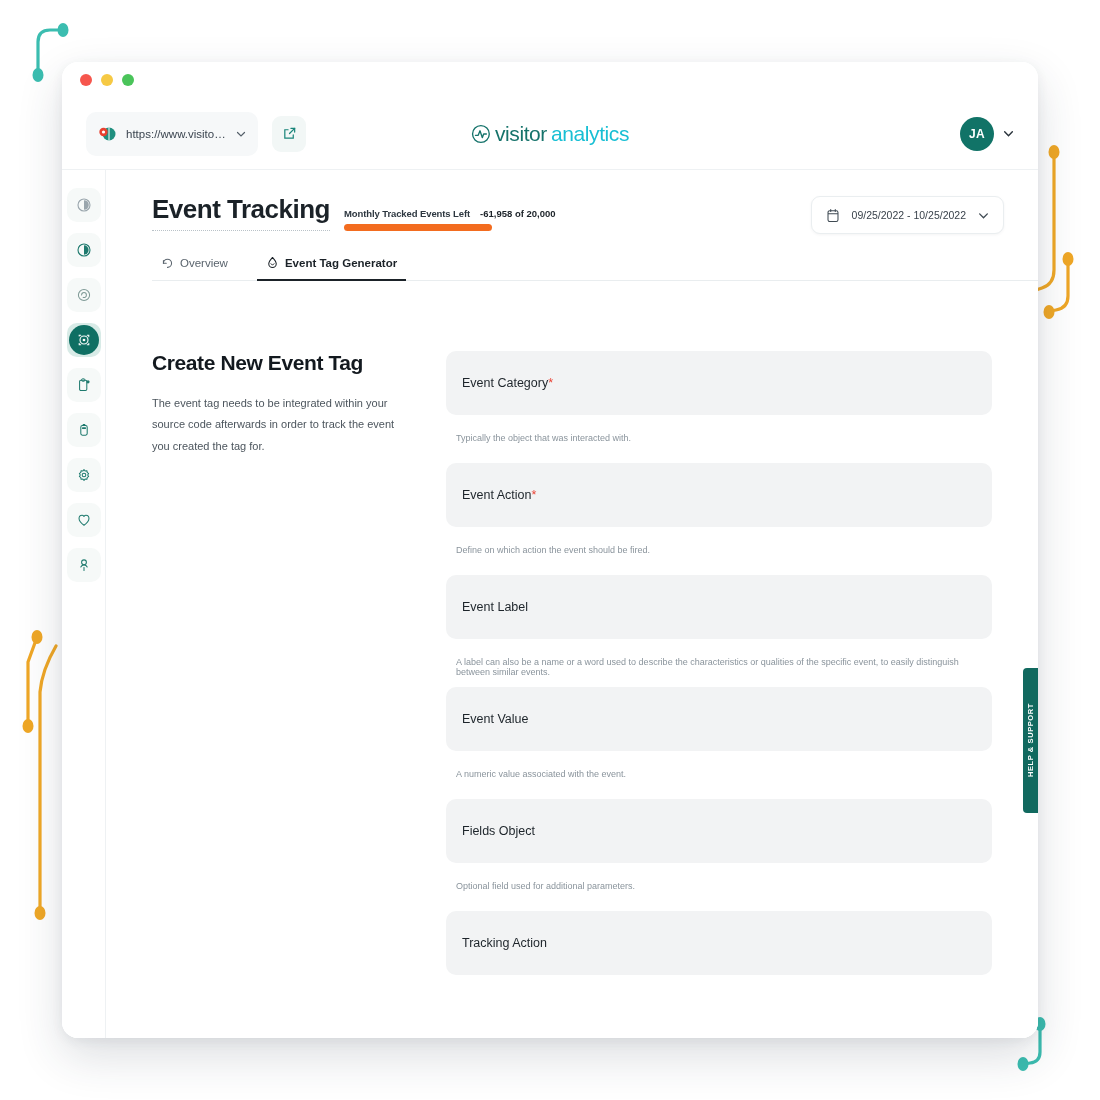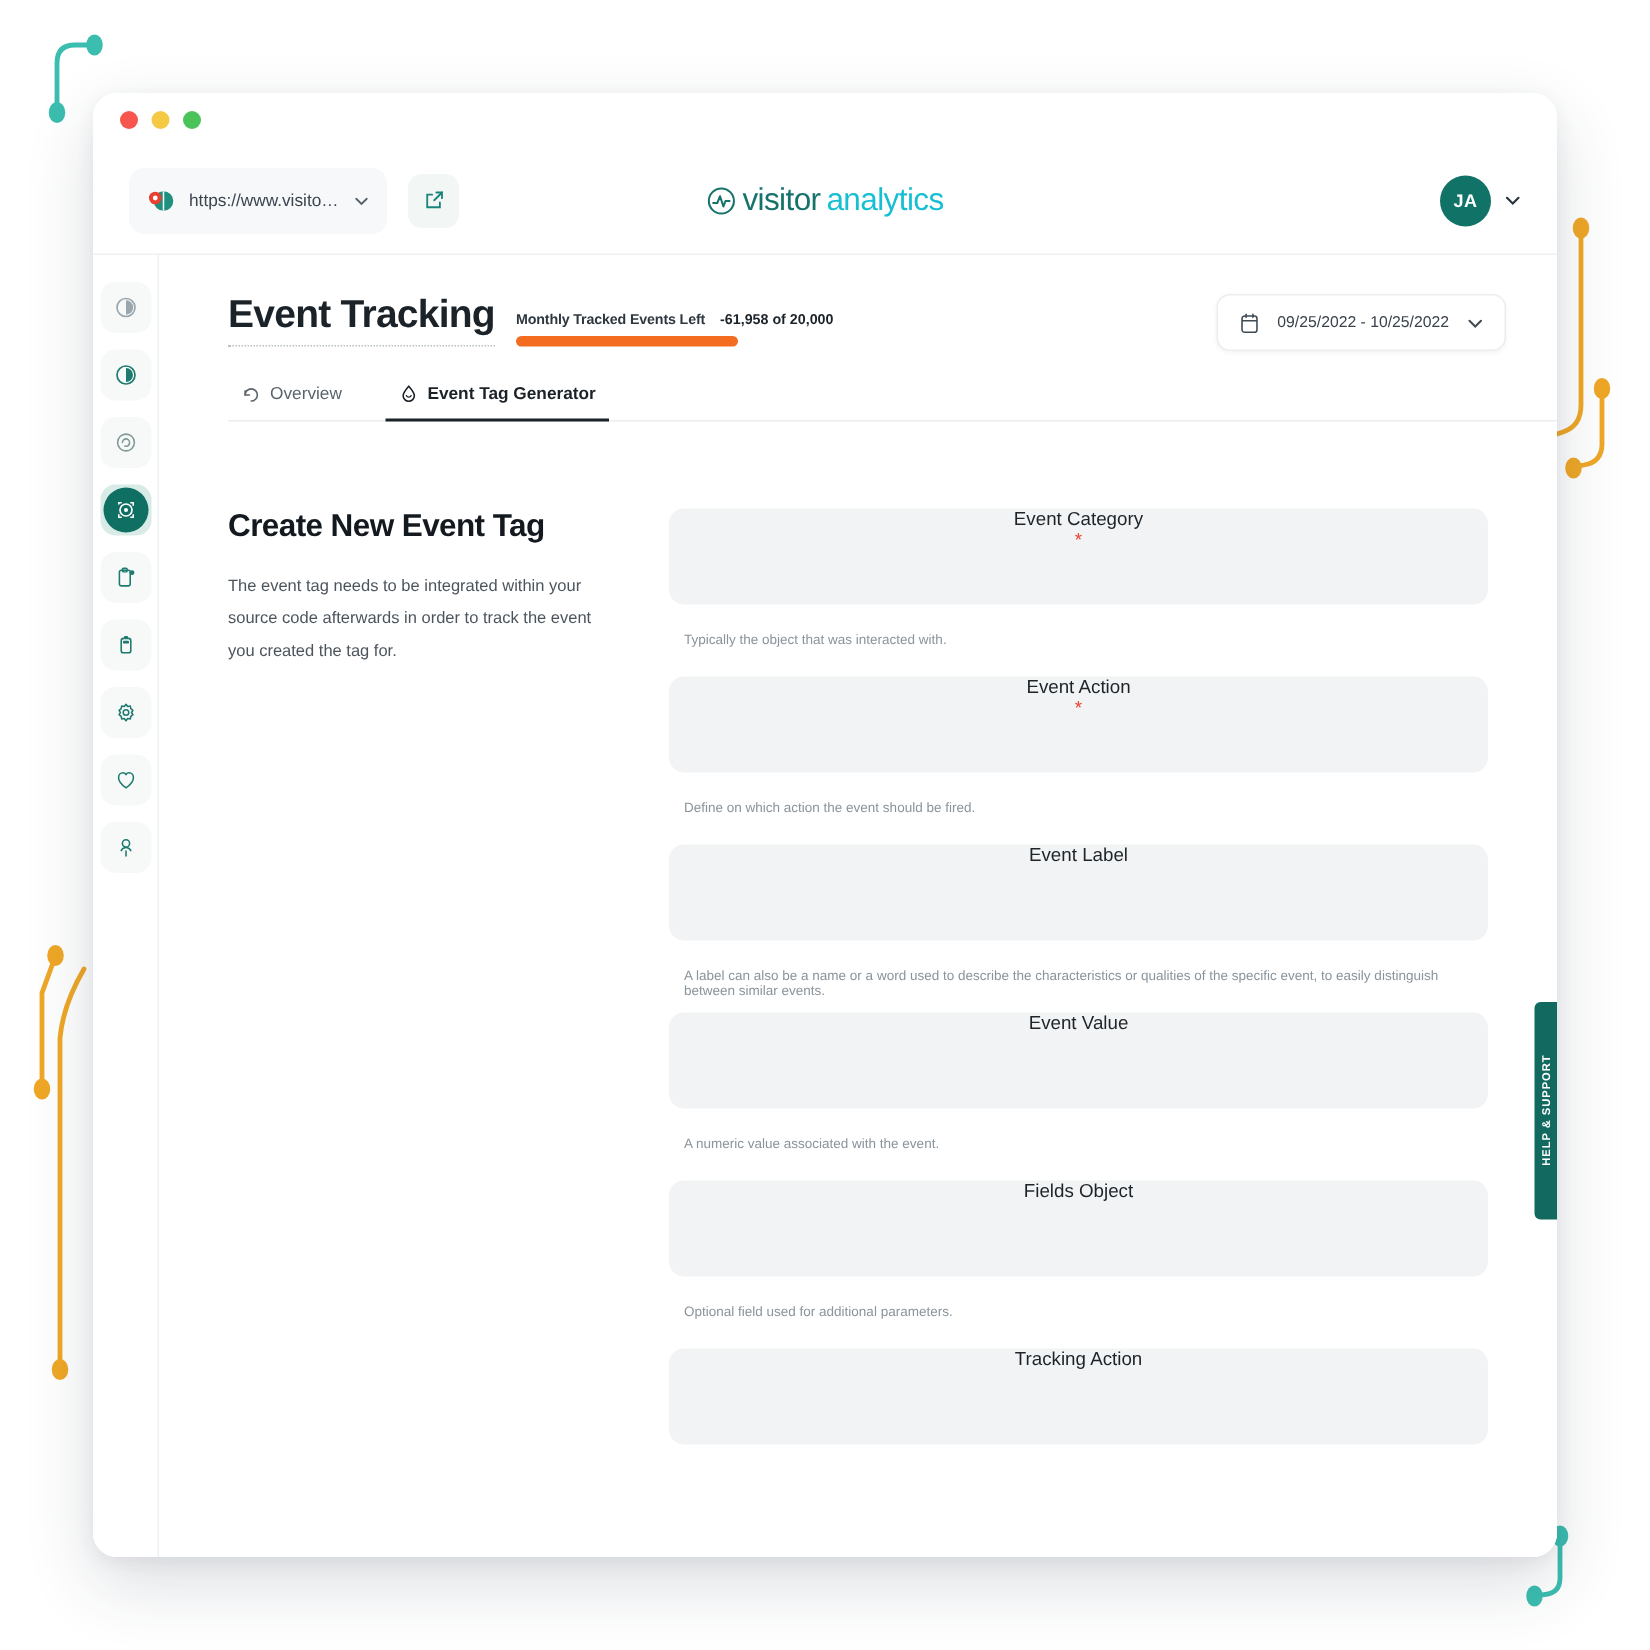--- a/index.html
+++ b/index.html
@@ -109,39 +109,39 @@
   .quota-bar { margin-top: 5px; width: 148px; height: 7px; border-radius: 4px; background: #f36c1f; }
   .daterange {
     display: flex; align-items: center; gap: 12px;
     height: 38px; padding: 0 14px; border-radius: 9px;
     background: #fff; border: 1px solid #eaeef0; box-shadow: 0 1px 3px rgba(30,40,50,.05);
   }
   .dr-text { font-size: 10.5px; color: #39424b; white-space: nowrap; }
 
   
   .tabs {
-    margin: 22px 0 0 46px; display: flex; gap: 20px;
+    margin: 22px 0 12px 46px; display: flex; gap: 20px;
     border-bottom: 1px solid #e9edef; padding-right: 34px;
   }
   .tab {
     display: flex; align-items: center; gap: 6px;
     padding: 0 9px 10px 9px; font-size: 11.5px; color: #5a646d;
     border-bottom: 2px solid transparent; margin-bottom: -1px;
   }
   .tab.active { color: #1b2228; font-weight: 600; border-bottom-color: #1b2228; }
 
   
   .content { display: flex; padding: 58px 46px 0 46px; gap: 44px; }
   .left-col { width: 250px; flex: 0 0 250px; }
   .sec-title { font-size: 21px; font-weight: 700; color: #13191f; letter-spacing: -.4px; }
   .sec-desc { margin-top: 18px; font-size: 11px; line-height: 1.95; color: #4c555d; }
   .right-col { flex: 1; }
   .field-box {
     background: #f2f3f4; border-radius: 10px; height: 64px;
-    display: flex; align-items: center; padding: 0 16px; flex-direction: column;
+    display: flex; align-items: center; padding: 0 16px;
   }
   .field-label { font-size: 12.5px; color: #1d242a; font-weight: 400; }
   .req { color: #ea4335; font-size: 12.5px; }
   .field-hint { font-size: 9px; color: #8a949c; padding: 18px 0 0 10px; height: 48px; }
 
   
   .help-tab {
     position: absolute; right: 0; top: 498px;
     width: 15px; height: 145px; background: #11695f;
     border-radius: 4px 0 0 4px;

